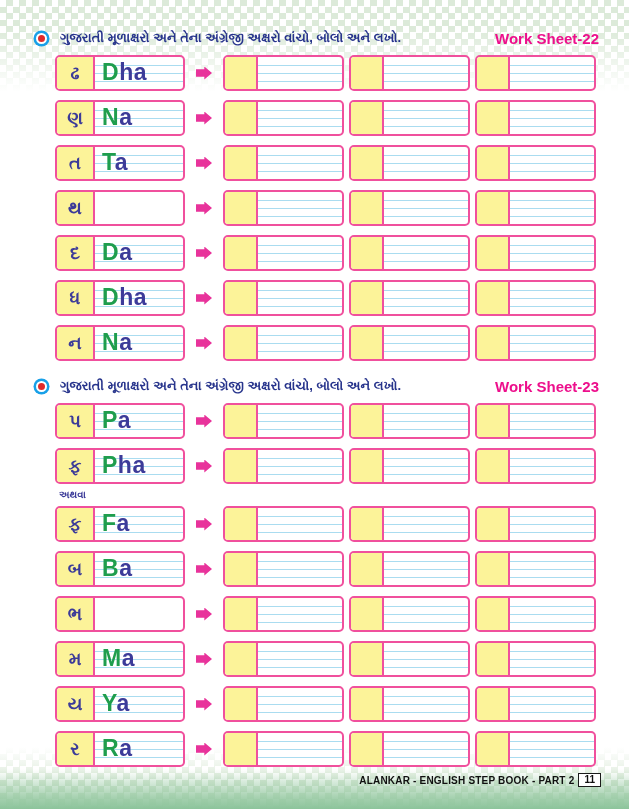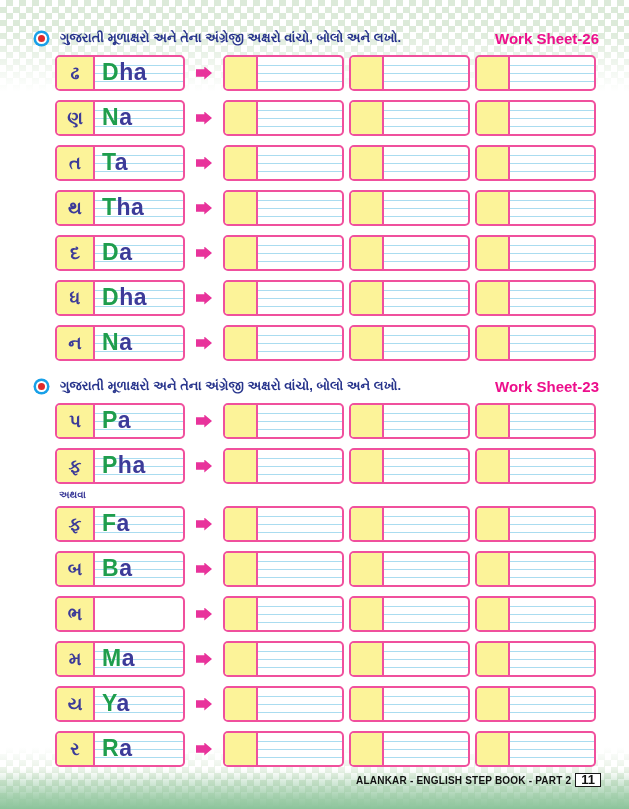--- a/index.html
+++ b/index.html
@@ -96,36 +96,36 @@
   }
 
   
   .footer {
     position:absolute; right:28px; bottom:22px; z-index:5;
     display:flex; align-items:center; gap:4px;
   }
   .book-title { font-size:10px; font-weight:bold; color:#101010; letter-spacing:0.2px; }
   .pagebox {
     border:1.5px solid #1b1b1b; background:#ffffff; color:#101010;
-    font-size:13px; font-weight:bold; line-height:12px; padding:0 5px;text-align:center;
+    font-size:10px; font-weight:bold; line-height:12px; padding:0 5px;text-align:center;
   }
 </style>
 </head>
 <body>
 
 <div class="checker top"></div>
 <div class="checker bottom"></div>
 
 <div class="content">
   <div>
       <section class="ws">
         <div class="ws-header">
           <span class="bullet"></span>
           <span class="instruction">ગુજરાતી મૂળાક્ષરો અને તેના અંગ્રેજી અક્ષરો વાંચો, બોલો અને લખો.</span>
-          <span class="ws-title">Work Sheet-26</span>
+          <span class="ws-title">Work Sheet-22</span>
         </div>
         <div class="rows">
           <div class="row">
             <div class="letter-box">
               <div class="guj-cell">ઢ</div>
               <div class="eng-area ruled">
                 <span class="eng"><span class="g">D</span><span class="n">ha</span></span>
               </div>
             </div>
             <span class="arrow"></span>
@@ -186,23 +186,20 @@
               </div>
               <div class="practice">
                 <div class="p-yellow"></div>
                 <div class="p-lines ruled"></div>
               </div>
             </div>
           </div>
           <div class="row">
             <div class="letter-box">
               <div class="guj-cell">થ</div>
-              <div class="eng-area ruled">
-                <span class="eng"><span class="g">T</span><span class="n">ha</span></span>
-              </div>
             </div>
             <span class="arrow"></span>
             <div class="practice-group">
               <div class="practice">
                 <div class="p-yellow"></div>
                 <div class="p-lines ruled"></div>
               </div>
               <div class="practice">
                 <div class="p-yellow"></div>
                 <div class="p-lines ruled"></div>

